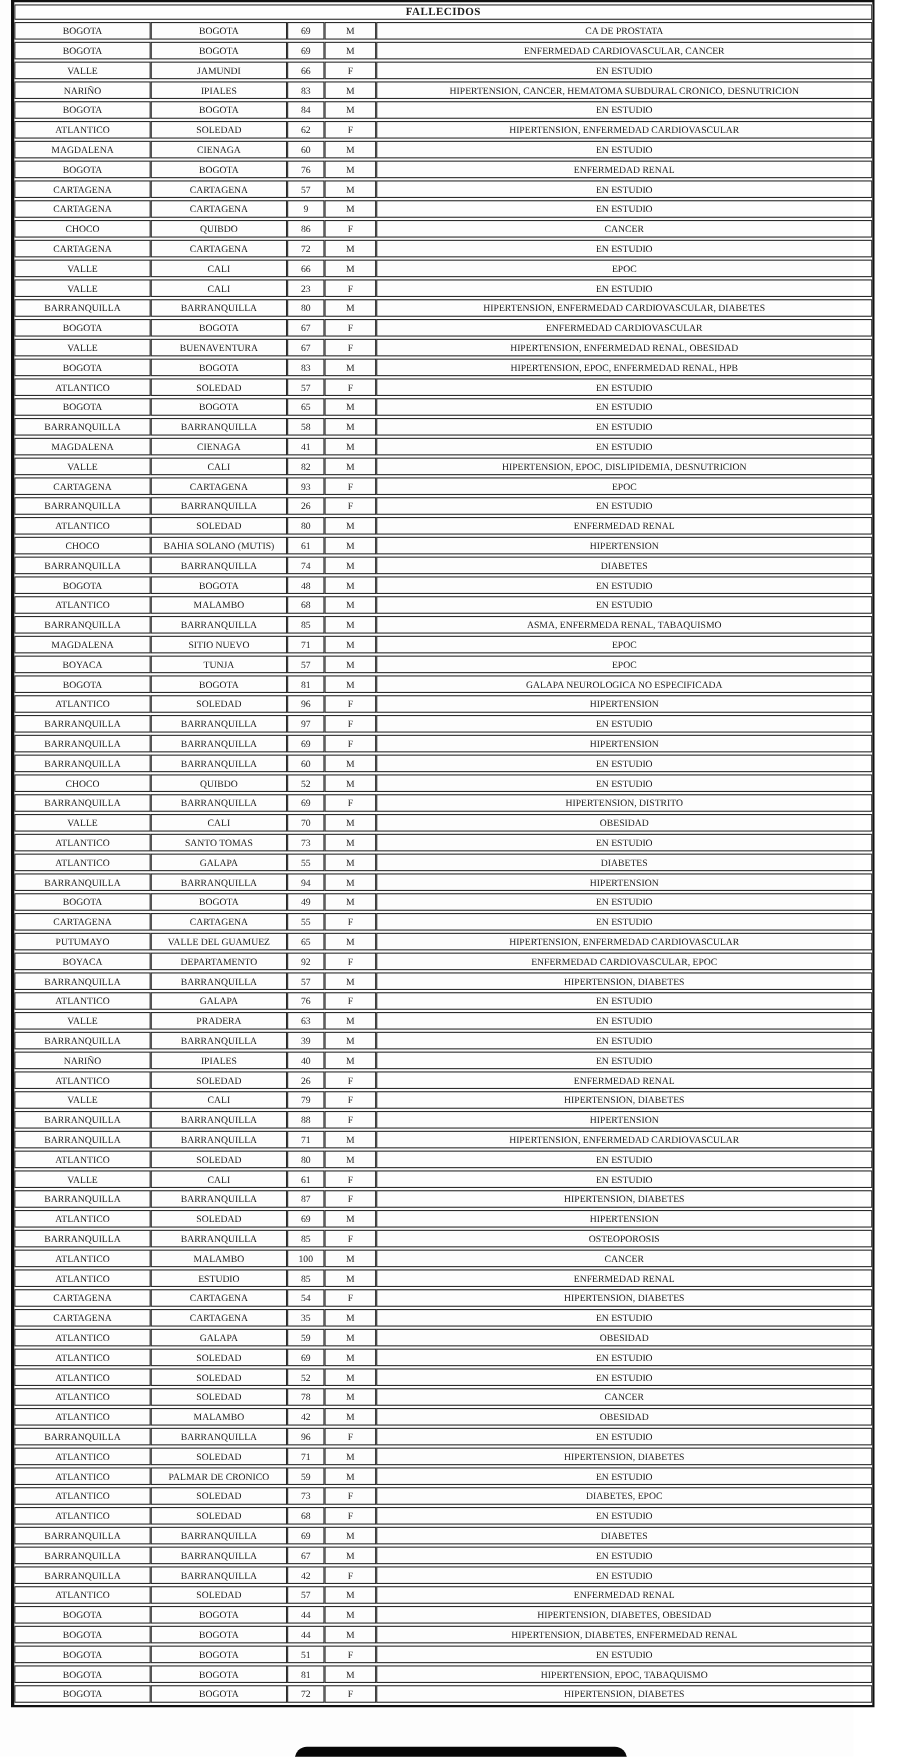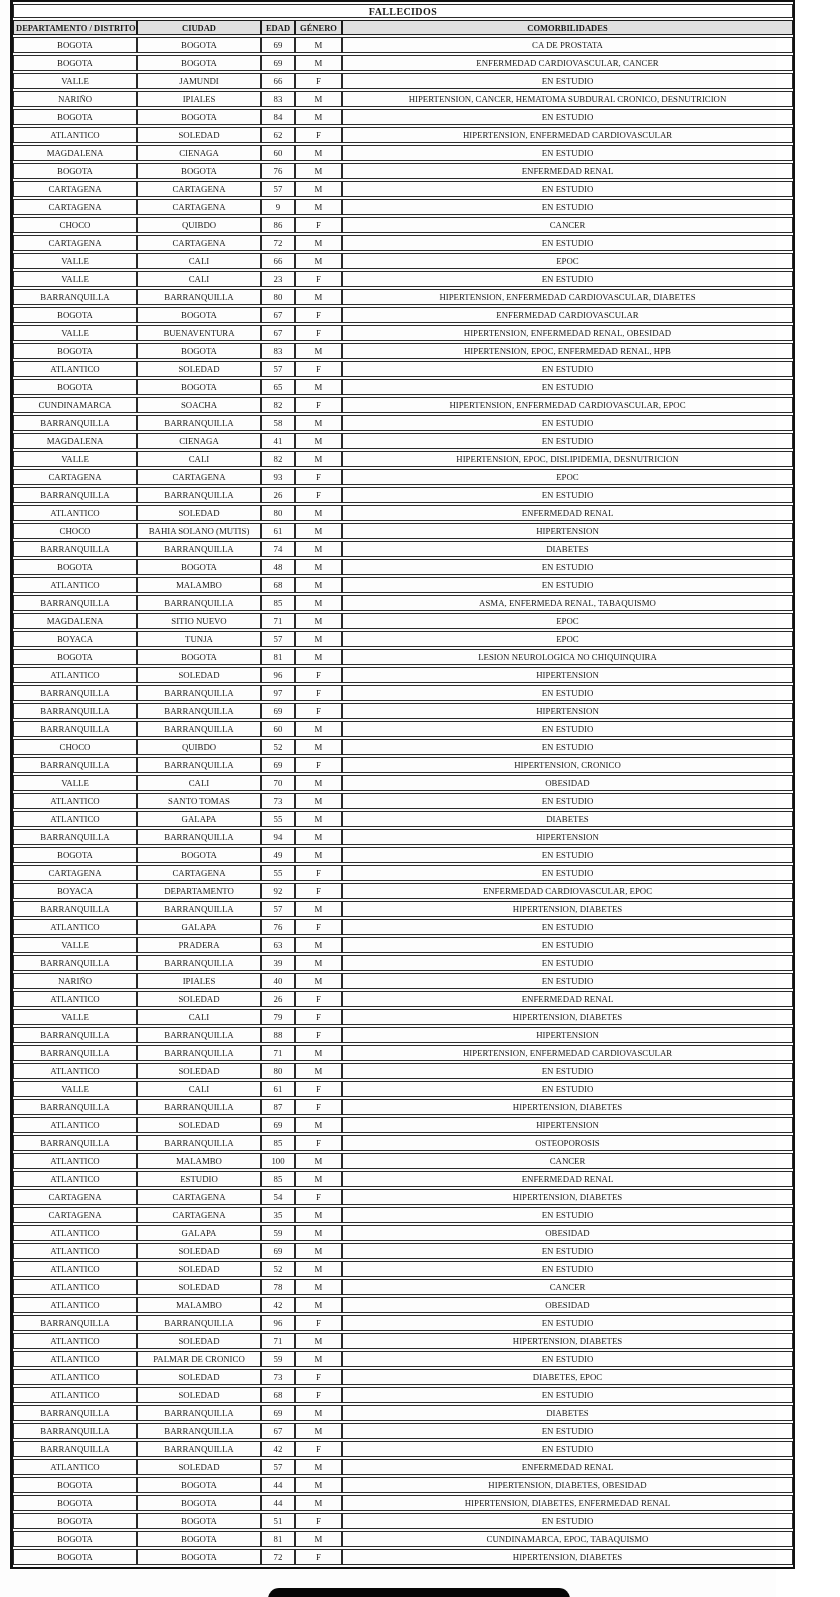--- a/index.html
+++ b/index.html
@@ -83,27 +83,20 @@
       <col class="c-dept">
         <col class="c-city">
         <col class="c-age">
         <col class="c-gen">
         <col class="c-com">
     </colgroup>
     <thead>
       <tr class="title-row">
         <th colspan="5">FALLECIDOS</th>
       </tr>
-      <tr class="header-row" id="header-row">
-          <th>DEPARTAMENTO / DISTRITO</th>
-          <th>CIUDAD</th>
-          <th>EDAD</th>
-          <th>GÉNERO</th>
-          <th>COMORBILIDADES</th>
-        </tr>
     </thead>
     <tbody id="table-body">
         <tr>
           <td>BOGOTA</td>
           <td>BOGOTA</td>
           <td>69</td>
           <td>M</td>
           <td>CA DE PROSTATA</td>
         </tr>
         <tr>
@@ -233,27 +226,20 @@
           <td>EN ESTUDIO</td>
         </tr>
         <tr>
           <td>BOGOTA</td>
           <td>BOGOTA</td>
           <td>65</td>
           <td>M</td>
           <td>EN ESTUDIO</td>
         </tr>
         <tr>
-          <td>CUNDINAMARCA</td>
-          <td>SOACHA</td>
-          <td>82</td>
-          <td>F</td>
-          <td>HIPERTENSION, ENFERMEDAD CARDIOVASCULAR, EPOC</td>
-        </tr>
-        <tr>
           <td>BARRANQUILLA</td>
           <td>BARRANQUILLA</td>
           <td>58</td>
           <td>M</td>
           <td>EN ESTUDIO</td>
         </tr>
         <tr>
           <td>MAGDALENA</td>
           <td>CIENAGA</td>
           <td>41</td>
@@ -335,21 +321,21 @@
           <td>TUNJA</td>
           <td>57</td>
           <td>M</td>
           <td>EPOC</td>
         </tr>
         <tr>
           <td>BOGOTA</td>
           <td>BOGOTA</td>
           <td>81</td>
           <td>M</td>
-          <td>LESION NEUROLOGICA NO CHIQUINQUIRA</td>
+          <td>GALAPA NEUROLOGICA NO ESPECIFICADA</td>
         </tr>
         <tr>
           <td>ATLANTICO</td>
           <td>SOLEDAD</td>
           <td>96</td>
           <td>F</td>
           <td>HIPERTENSION</td>
         </tr>
         <tr>
           <td>BARRANQUILLA</td>
@@ -377,21 +363,21 @@
           <td>QUIBDO</td>
           <td>52</td>
           <td>M</td>
           <td>EN ESTUDIO</td>
         </tr>
         <tr>
           <td>BARRANQUILLA</td>
           <td>BARRANQUILLA</td>
           <td>69</td>
           <td>F</td>
-          <td>HIPERTENSION, CRONICO</td>
+          <td>HIPERTENSION, DISTRITO</td>
         </tr>
         <tr>
           <td>VALLE</td>
           <td>CALI</td>
           <td>70</td>
           <td>M</td>
           <td>OBESIDAD</td>
         </tr>
         <tr>
           <td>ATLANTICO</td>
@@ -420,20 +406,27 @@
           <td>49</td>
           <td>M</td>
           <td>EN ESTUDIO</td>
         </tr>
         <tr>
           <td>CARTAGENA</td>
           <td>CARTAGENA</td>
           <td>55</td>
           <td>F</td>
           <td>EN ESTUDIO</td>
+        </tr>
+        <tr>
+          <td>PUTUMAYO</td>
+          <td>VALLE DEL GUAMUEZ</td>
+          <td>65</td>
+          <td>M</td>
+          <td>HIPERTENSION, ENFERMEDAD CARDIOVASCULAR</td>
         </tr>
         <tr>
           <td>BOYACA</td>
           <td>DEPARTAMENTO</td>
           <td>92</td>
           <td>F</td>
           <td>ENFERMEDAD CARDIOVASCULAR, EPOC</td>
         </tr>
         <tr>
           <td>BARRANQUILLA</td>
@@ -678,21 +671,21 @@
           <td>BOGOTA</td>
           <td>51</td>
           <td>F</td>
           <td>EN ESTUDIO</td>
         </tr>
         <tr>
           <td>BOGOTA</td>
           <td>BOGOTA</td>
           <td>81</td>
           <td>M</td>
-          <td>CUNDINAMARCA, EPOC, TABAQUISMO</td>
+          <td>HIPERTENSION, EPOC, TABAQUISMO</td>
         </tr>
         <tr>
           <td>BOGOTA</td>
           <td>BOGOTA</td>
           <td>72</td>
           <td>F</td>
           <td>HIPERTENSION, DIABETES</td>
         </tr>
       </tbody>
   </table>

